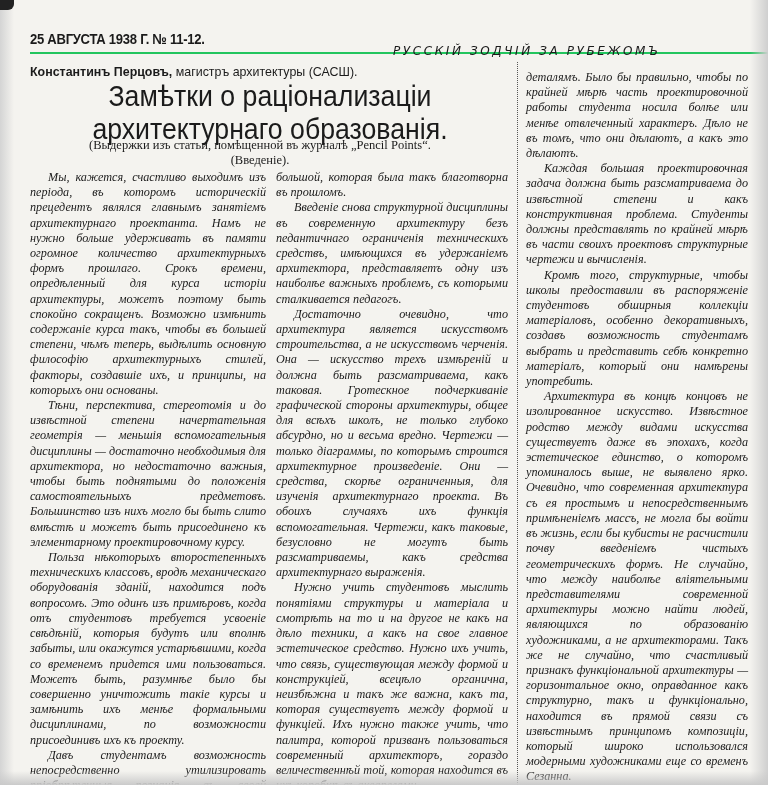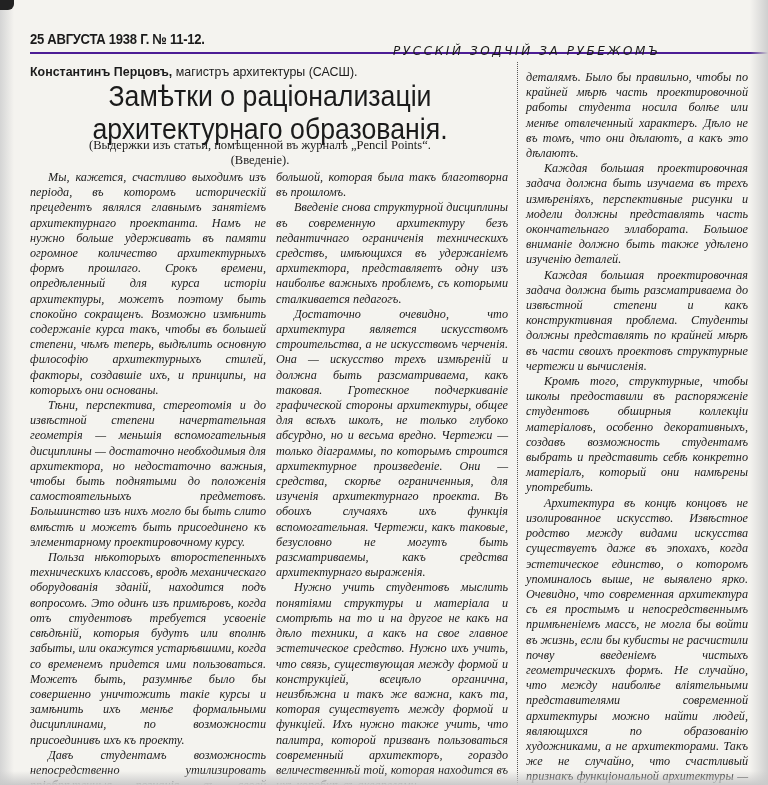--- a/index.html
+++ b/index.html
@@ -11,21 +11,21 @@
   .corner {
     position:absolute; left:0; top:0; width:14px; height:10px; background:#222;
     border-bottom-right-radius:6px;
   }
   .leftshade {
     position:absolute; left:0; top:0; width:14px; height:785px;
     background:linear-gradient(to right,#d4d4d4,#f4f3ef);
   }
   .header {
     position:absolute; left:30px; top:30px; width:738px; height:22px;
-    border-bottom:2px solid #4c1d95;
+    border-bottom:2px solid #22c55e;
   }
   .header .date {
     position:absolute; left:0; top:1px; font-size:14.5px; font-weight:bold;
     letter-spacing:-0.3px; font-family:"Liberation Sans",sans-serif;
     transform:scaleX(0.9); transform-origin:left;
   }
   .header .journal {
     position:absolute; left:363px; top:14px; font-size:12px; letter-spacing:2.6px;
     font-family:"DejaVu Sans",sans-serif; font-weight:normal;font-style:italic;
   }
@@ -102,21 +102,20 @@
   <p>Введеніе снова структурной дисциплины въ современную архитектуру безъ педантичнаго ограниченія техническихъ средствъ, имѣющихся въ удержаніемъ архитектора, представляетъ одну изъ наиболѣе важныхъ проблемъ, съ которыми сталкивается педагогъ.</p>
   <p>Достаточно очевидно, что архитектура является искусствомъ строительства, а не искусствомъ черченія. Она — искусство трехъ измѣреній и должна быть разсматриваема, какъ таковая. Гротескное подчеркиваніе графической стороны архитектуры, общее для всѣхъ школъ, не только глубоко абсурдно, но и весьма вредно. Чертежи — только діаграммы, по которымъ строится архитектурное произведеніе. Они — средства, скорѣе ограниченныя, для изученія архитектурнаго проекта. Въ обоихъ случаяхъ ихъ функція вспомогательная. Чертежи, какъ таковые, безусловно не могутъ быть разсматриваемы, какъ средства архитектурнаго выраженія.</p>
   <p>Нужно учить студентовъ мыслить понятіями структуры и матеріала и смотрѣть на то и на другое не какъ на дѣло техники, а какъ на свое главное эстетическое средство. Нужно ихъ учить, что связь, существующая между формой и конструкціей, всецѣло органична, неизбѣжна и такъ же важна, какъ та, которая существуетъ между формой и функціей. Ихъ нужно также учить, что палитра, которой призванъ пользоваться современный архитекторъ, гораздо величественнѣй той, которая находится въ ихъ коробкѣ съ акварелями.</p>
   <p>Въ его распоряженіи почти безграничное разнообразіе матеріаловъ. Не достаточно сдѣлать проектъ зданія, которое кажется и реально и строительно осуществимо, и логично. Дѣйствительно большой архитектурный проектъ</p>
 </div>
 
 <div class="divider"></div>
 
 <div class="col col3">
   <p class="noindent">деталямъ. Было бы правильно, чтобы по крайней мѣрѣ часть проектировочной работы студента носила болѣе или менѣе отвлеченный характеръ. Дѣло не въ томъ, что они дѣлаютъ, а какъ это дѣлаютъ.</p>
-  <p>Каждая большая проектировочная задача должна быть изучаема въ трехъ измѣреніяхъ, перспективные рисунки и модели должны представлять часть окончательнаго эллабората. Большое вниманіе должно быть также удѣлено изученію деталей.</p>
   <p>Каждая большая проектировочная задача должна быть разсматриваема до извѣстной степени и какъ конструктивная проблема. Студенты должны представлять по крайней мѣрѣ въ части своихъ проектовъ структурные чертежи и вычисленія.</p>
   <p>Кромѣ того, структурные, чтобы школы предоставили въ распоряженіе студентовъ обширныя коллекціи матеріаловъ, особенно декоративныхъ, создавъ возможность студентамъ выбрать и представить себѣ конкретно матеріалъ, который они намѣрены употребить.</p>
   <p>Архитектура въ концѣ концовъ не изолированное искусство. Извѣстное родство между видами искусства существуетъ даже въ эпохахъ, когда эстетическое единство, о которомъ упоминалось выше, не выявлено ярко. Очевидно, что современная архитектура съ ея простымъ и непосредственнымъ примѣненіемъ массъ, не могла бы войти въ жизнь, если бы кубисты не расчистили почву введеніемъ чистыхъ геометрическихъ формъ. Не случайно, что между наиболѣе вліятельными представителями современной архитектуры можно найти людей, являющихся по образованію художниками, а не архитекторами. Такъ же не случайно, что счастливый признакъ функціональной архитектуры — горизонтальное окно, оправданное какъ структурно, такъ и функціонально, находится въ прямой связи съ извѣстнымъ принципомъ композиціи, который широко использовался модерными художниками еще со временъ Сезанна.</p>
 
 </div>
 
 <div class="rightshade"></div>
 <div class="bottomshade"></div>
 
 </body></html>

